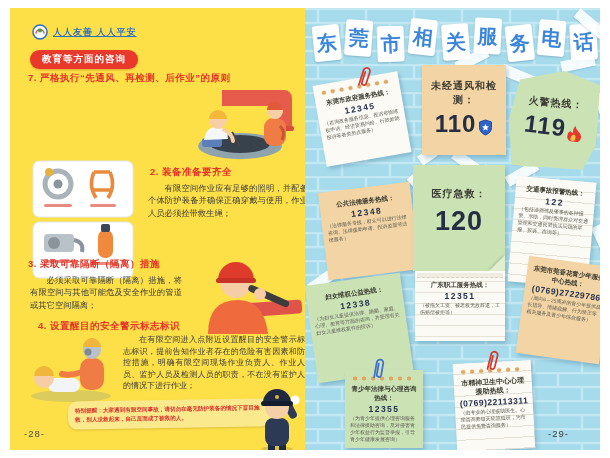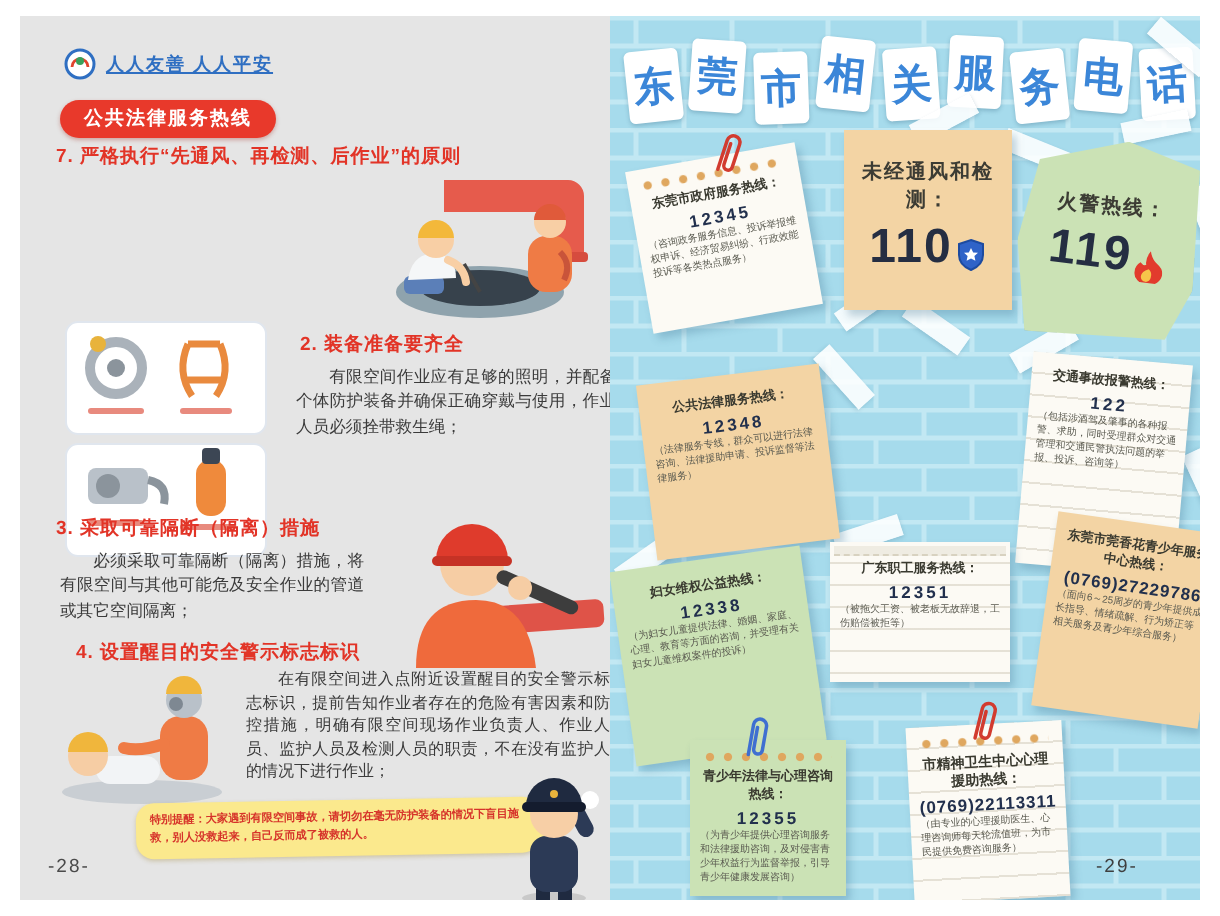--- a/index.html
+++ b/index.html
@@ -1,19 +1,19 @@
 <!DOCTYPE html>
 <html><head>
 <meta charset="utf-8">
 <style>
   html,body{margin:0;padding:0;background:#fff;font-family:"Liberation Sans","DejaVu Sans",sans-serif;}
   .stage{position:relative;width:610px;height:458px;background:#fff;overflow:hidden;}
   .spread{position:absolute;left:10px;top:8px;width:590px;height:442px;display:flex;}
   
-  .page-left{position:relative;width:295px;height:442px;background:#e5e5e5;overflow:hidden;}
+  .page-left{position:relative;width:295px;height:442px;background:#fde047;overflow:hidden;}
   .logo-row{position:absolute;left:22px;top:16px;display:flex;align-items:center;gap:5px;}
   .logo-text{font-size:9px;font-weight:bold;color:#2f6fc2;text-decoration:underline;letter-spacing:1px;}
   .badge{position:absolute;left:20px;top:42px;background:#e8392b;color:#fff;font-size:9.5px;font-weight:bold;padding:3px 12px;border-radius:11px;letter-spacing:1px;box-shadow:0 1px 2px rgba(160,40,30,.35);}
   .sec-h{position:absolute;color:#e23427;font-weight:bold;font-size:9.5px;letter-spacing:.5px;}
   .h1{left:18px;top:64px;width:270px;}
   .h2{left:140px;top:158px;width:160px;}
   .h3{left:18px;top:250px;width:270px;}
   .h4{left:28px;top:312px;width:270px;}
   .sec-b{position:absolute;color:#3b3b3b;font-size:8.3px;line-height:1.5;text-align:justify;text-indent:2em;}
   .b1{left:20px;top:79px;width:156px;}
@@ -82,21 +82,21 @@
 
   <div class="page-left">
     <div class="logo-row">
       <svg width="16" height="16" viewBox="0 0 16 16">
         <circle cx="8" cy="8" r="7" fill="#fff" stroke="#2f6fc2" stroke-width="1.5"></circle>
         <path d="M4 9.5 a4 4 0 0 1 8 0" stroke="#e0442e" stroke-width="1.4" fill="none"></path>
         <circle cx="8" cy="6.5" r="2" fill="#3aa05a"></circle>
       </svg>
       <span class="logo-text">人人友善 人人平安</span>
     </div>
-    <div class="badge">公共法律服务热线</div>
+    <div class="badge">教育等方面的咨询</div>
 
     <div class="sec-h h1">7. 严格执行“先通风、再检测、后作业”的原则</div>
 
     <svg class="illu illu-manhole" viewBox="0 0 118 80">
       <path d="M34 6 h62 a8 8 0 0 1 8 8 v30 h-16 v-22 h-54 z" fill="#e65b4c"></path>
       <rect x="86" y="42" width="20" height="5" rx="2" fill="#d64c3e"></rect>
       <ellipse cx="52" cy="62" rx="42" ry="13" fill="#8fa3ad"></ellipse>
       <ellipse cx="52" cy="60" rx="30" ry="9" fill="#37424c"></ellipse>
       <line x1="44" y1="48" x2="52" y2="62" stroke="#444" stroke-width="2"></line>
       <rect x="14" y="54" width="20" height="9" rx="3" fill="#5b7fb8"></rect>
@@ -251,20 +251,24 @@
         </svg>
       </div>
     </div>
 
     <div class="note n4 c-orange">
       <div class="nh">公共法律服务热线：</div>
       <div class="nn">12348</div>
       <div class="nd">（法律服务专线，群众可以进行法律咨询、法律援助申请、投诉监督等法律服务）</div>
     </div>
 
+    <div class="note n5 c-green">
+      <div class="nh-big">医疗急救：</div>
+      <div class="nn-big" style="font-size:27px;margin-top:6px;">120</div>
+    </div>
 
     <div class="note n6 c-white ruled">
       <div class="nh">交通事故报警热线：</div>
       <div class="nn">122</div>
       <div class="nd">（包括涉酒驾及肇事的各种报警、求助，同时受理群众对交通管理和交通民警执法问题的举报、投诉、咨询等）</div>
     </div>
 
     <div class="note n7 c-green">
       <div class="nh">妇女维权公益热线：</div>
       <div class="nn">12338</div>

